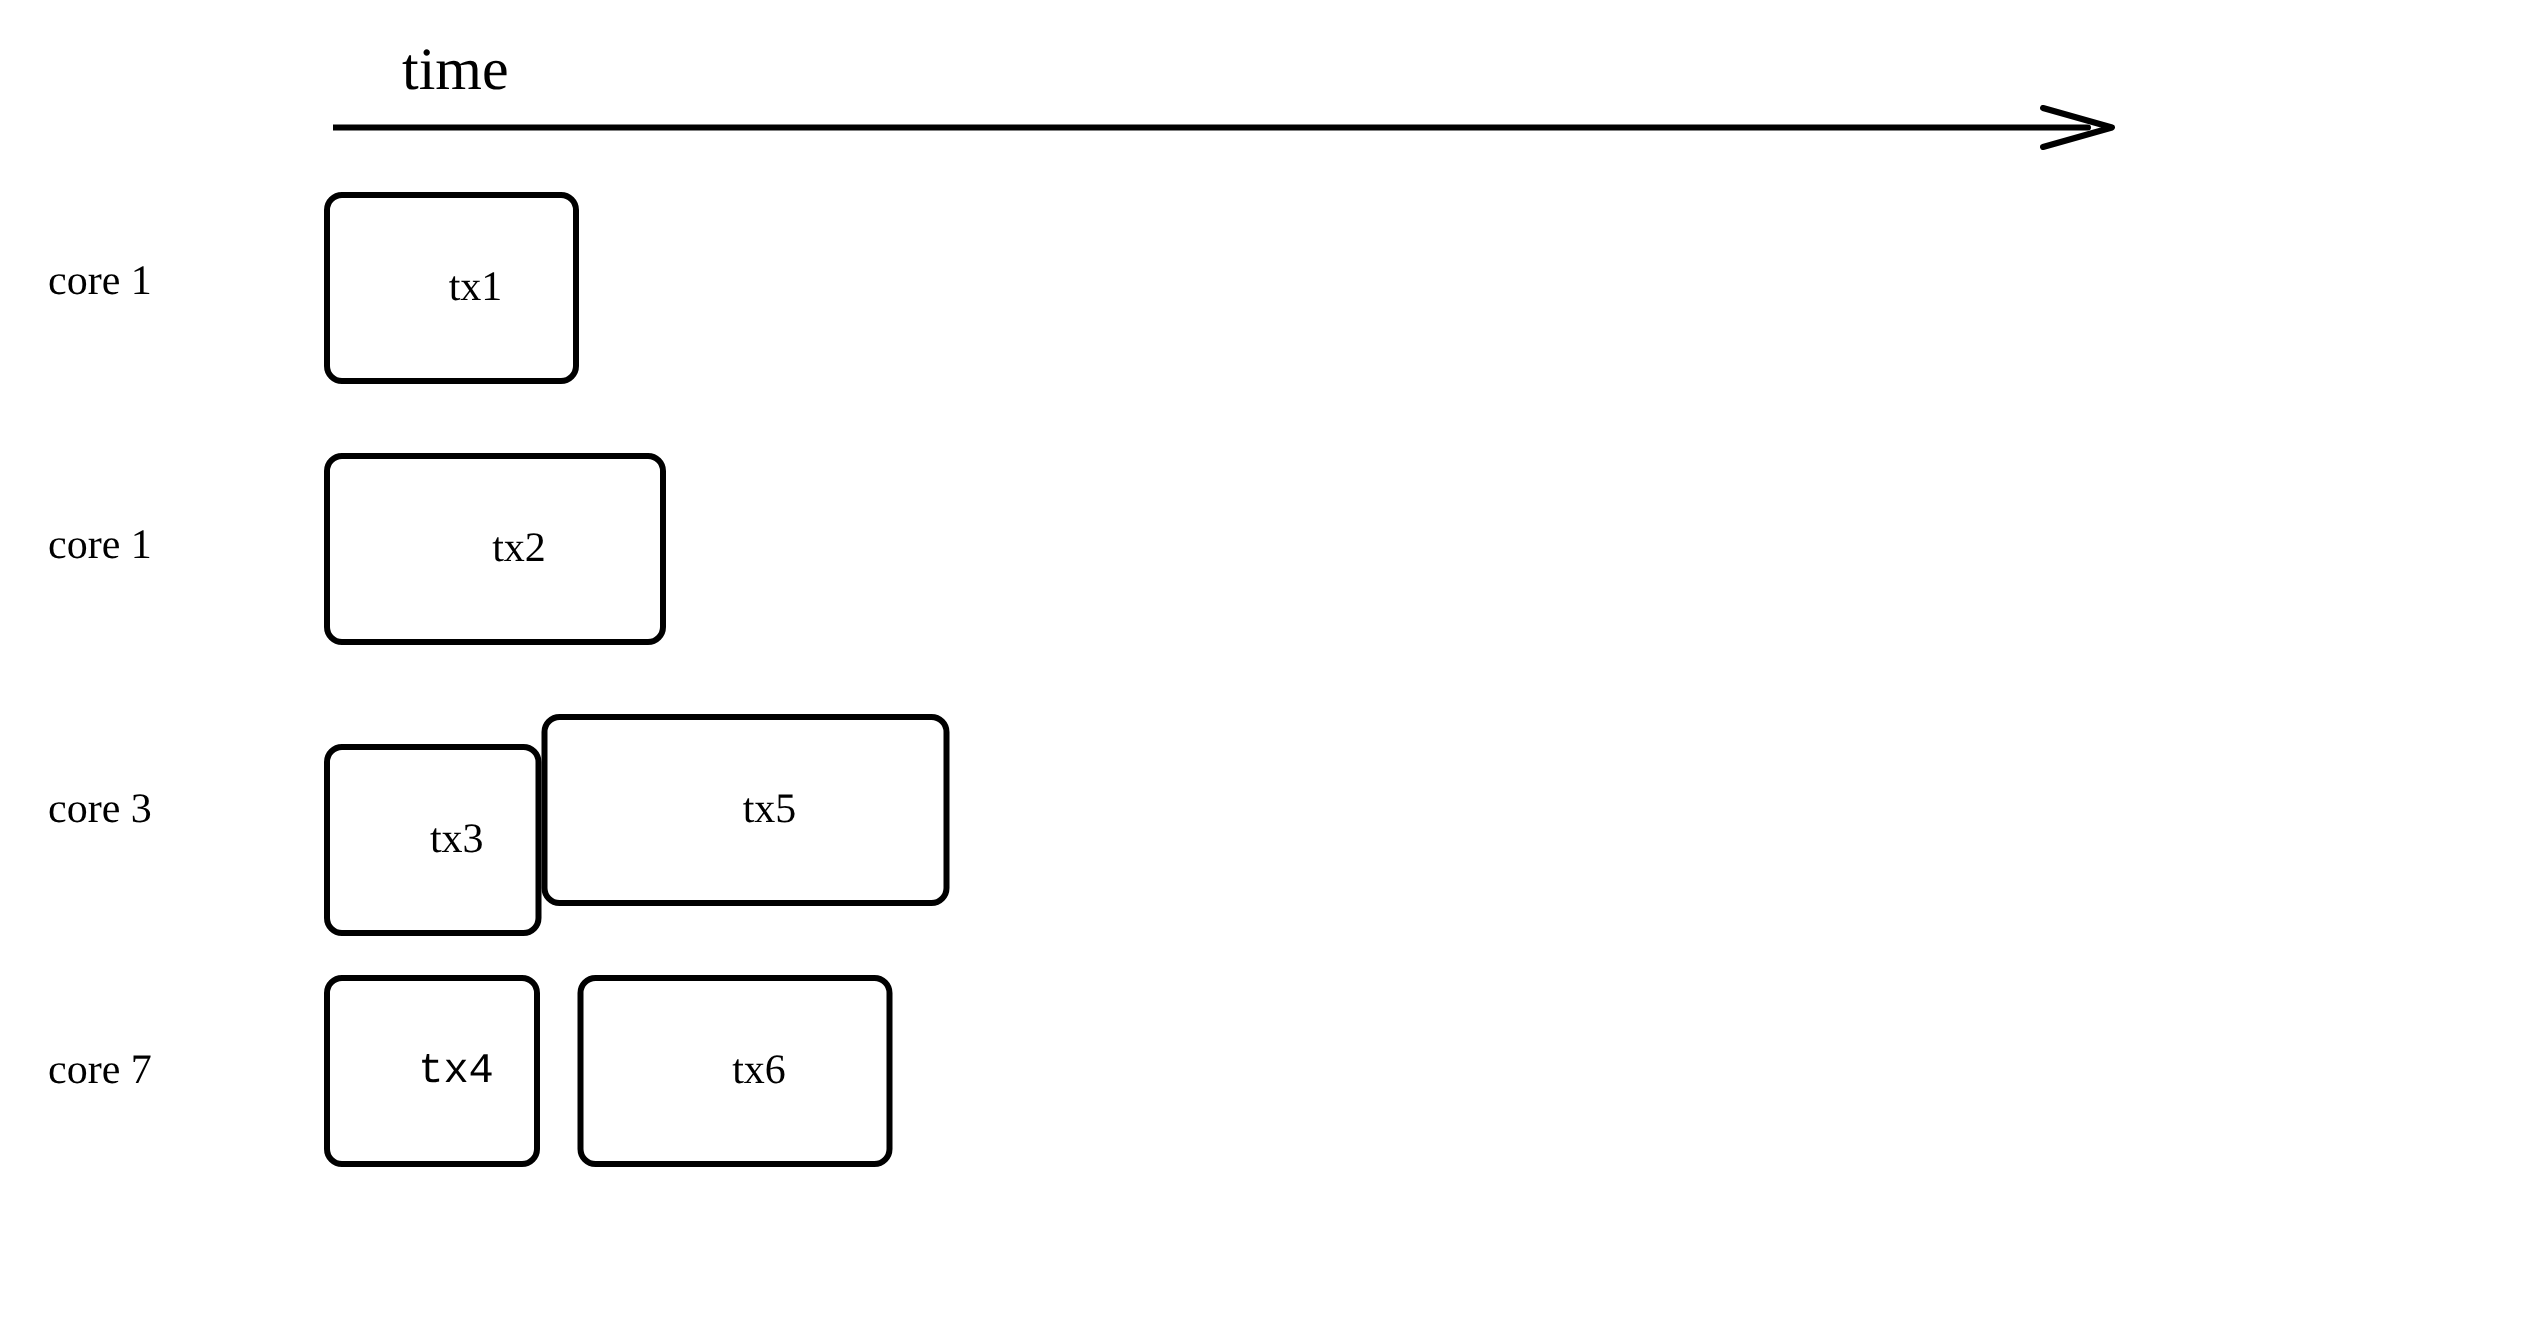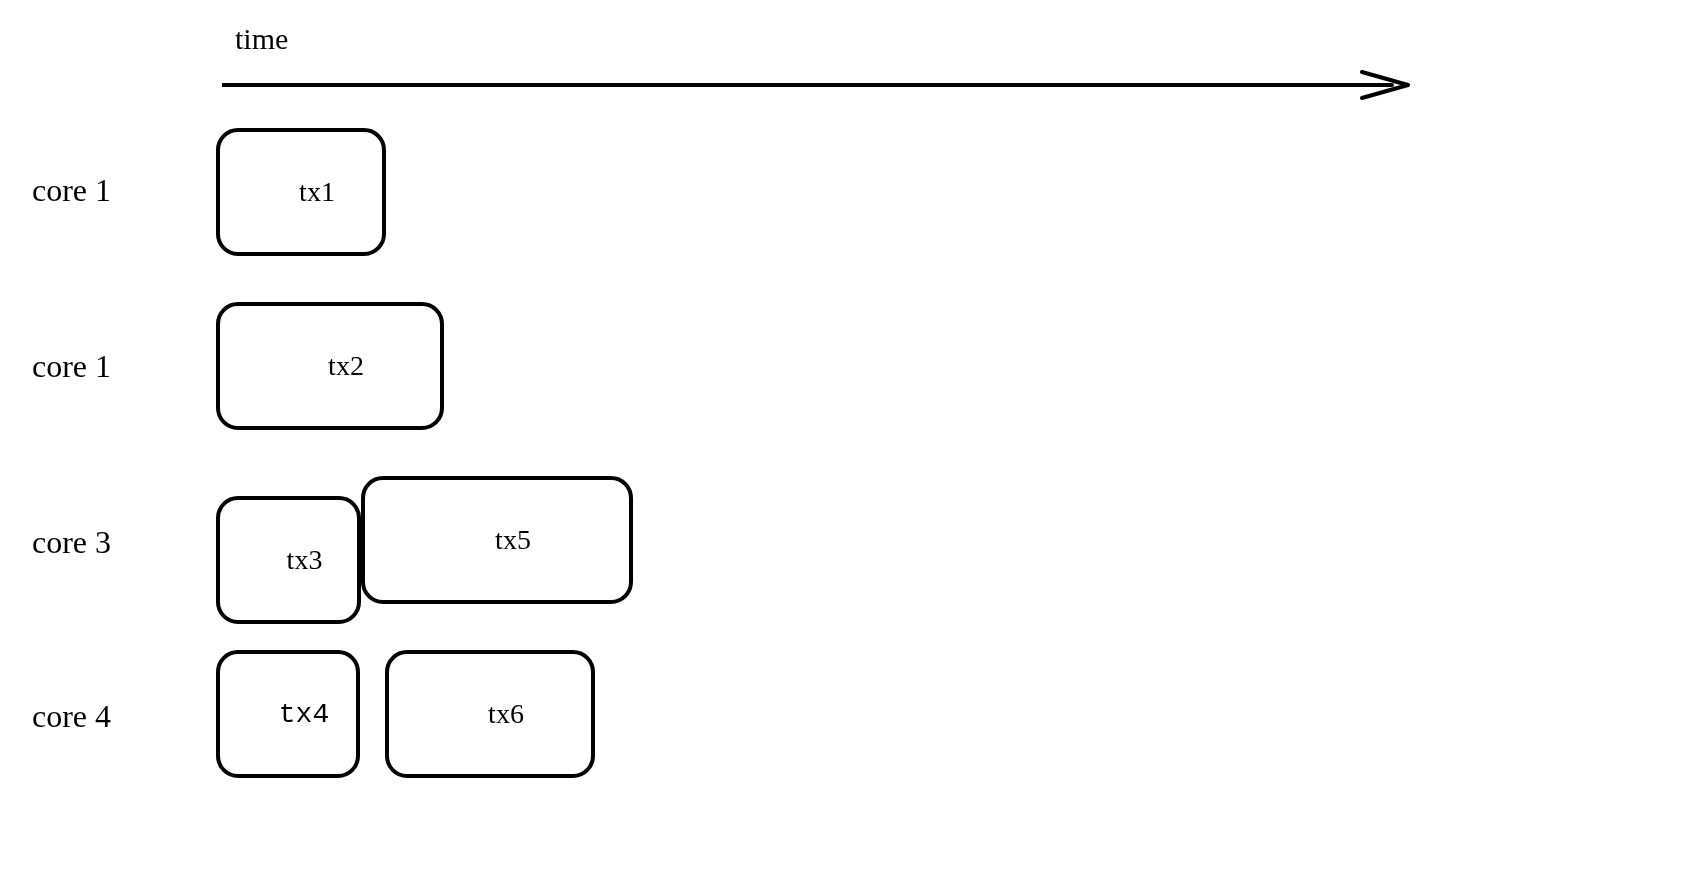--- a/index.html
+++ b/index.html
@@ -12,53 +12,54 @@
       font-family: 'Comic Sans MS', 'Segoe Script', cursive;
       background: #ffffff;
       width: 1686px;
       height: 894px;
       position: relative;
       overflow: hidden;
     }
     
     .axis-label {
       position: absolute;
-      font-size: 30px;
+      font-size: 40px;
       color: #000;
+      margin-left: 33px;
     }
     
     .time-label {
       left: 235px;
       top: 22px;
     }
     
     .arrow-container {
       position: absolute;
       left: 222px;
       top: 70px;
       width: 1190px;
       height: 30px;
     }
     
     .core-label {
       position: absolute;
-      font-size: 32px;
+      font-size: 28px;
       color: #000;
       left: 32px;
     }
     
     .core-1-label { top: 172px; }
     .core-2-label { top: 348px; }
     .core-3-label { top: 524px; }
     .core-4-label { top: 698px; }
     
     .tx-box {
       position: absolute;
       border: 4px solid #000;
-      border-radius: 22px;
+      border-radius: 12px;
       display: flex;
       align-items: center;
       justify-content: center;
       font-size: 28px;
       color: #000;
       background: #fff;
       padding-left: 32px;
     }
     
     
@@ -119,21 +120,21 @@
     <path d="M 1140 2 L 1186 15 L 1140 28" stroke="#000" stroke-width="4" fill="none" stroke-linecap="round" stroke-linejoin="round"></path>
   </svg>
 </div>
 
 <div class="core-label core-1-label">core 1</div>
 
 <div class="core-label core-2-label">core 1</div>
 
 <div class="core-label core-3-label">core 3</div>
 
-<div class="core-label core-4-label">core 4</div>
+<div class="core-label core-4-label">core 7</div>
 
 <div class="tx-box tx1">
   <span>tx1</span>
 </div>
 
 <div class="tx-box tx2">
   <span>tx2</span>
 </div>
 
 <div class="tx-box tx3">

